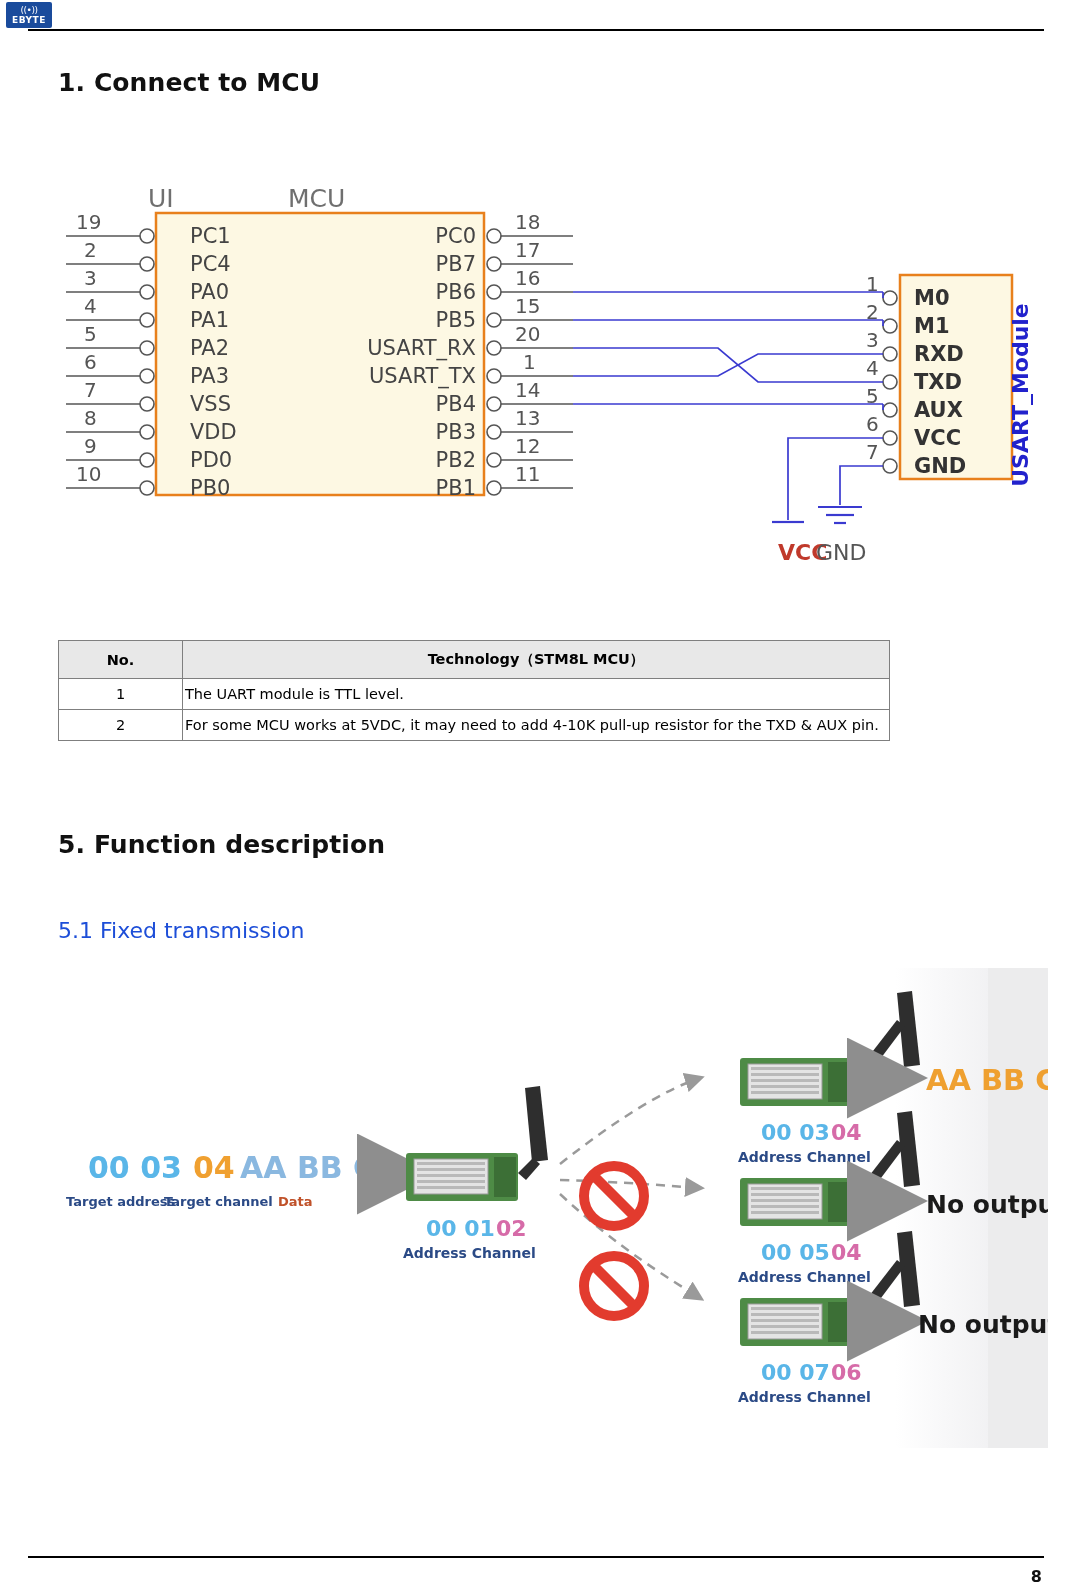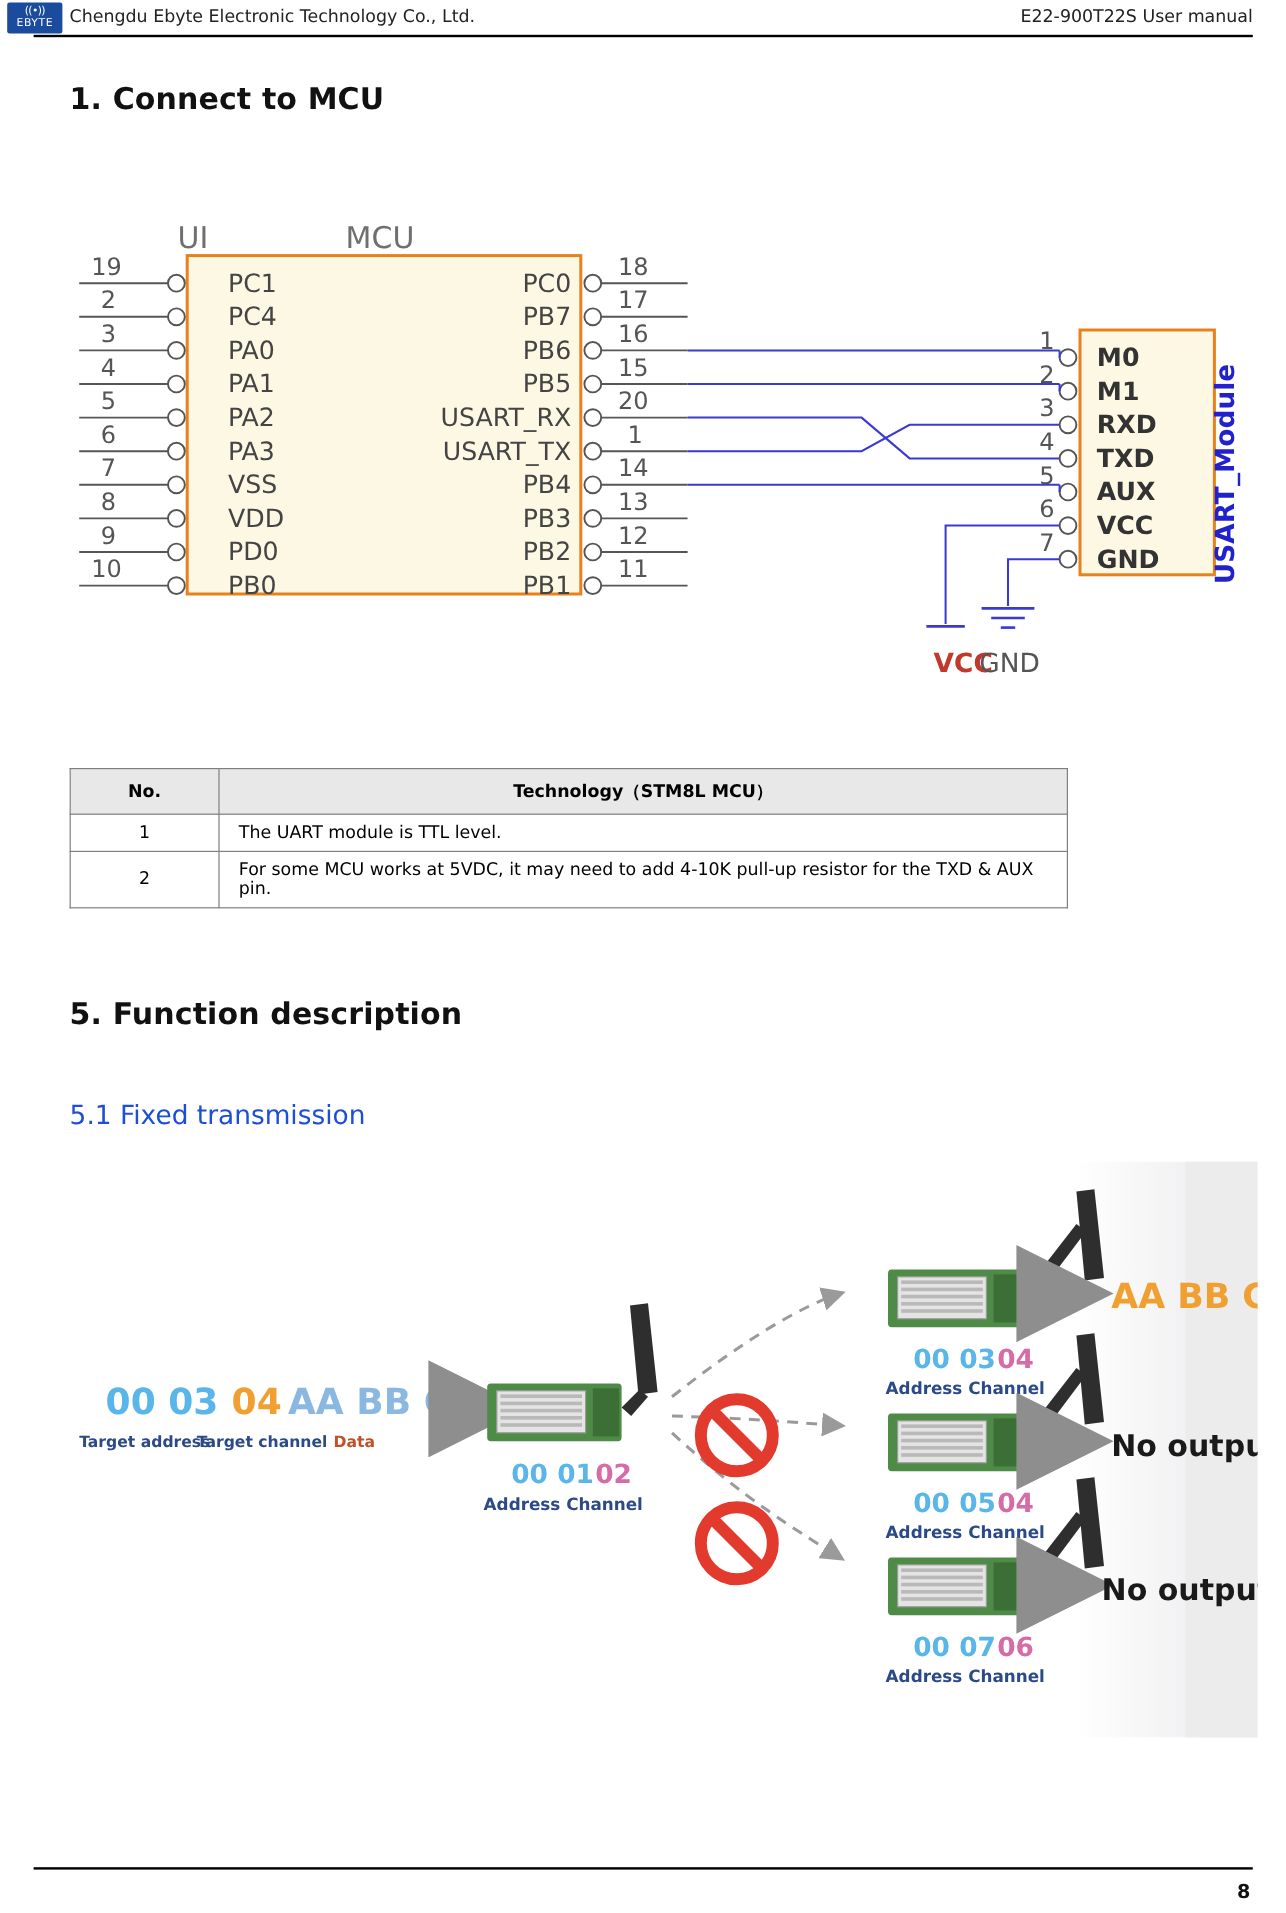--- a/index.html
+++ b/index.html
@@ -60,21 +60,21 @@
     align-items: center;
     justify-content: center;
     line-height: 1;
   }
   .logo .logo-mark {
     font-size: 9px;
     letter-spacing: -0.5px;
   }
   .logo .logo-text {
     font-size: 9px;
-    font-weight: normal;
+    font-weight: bold;
     letter-spacing: 0.5px;
     margin-top: 1px;
   }
 
   
   h1.sec {
     position: absolute;
     margin: 0;
     font-size: 25px;
     font-weight: bold;
@@ -119,21 +119,21 @@
     font-weight: bold;
     text-align: center;
     font-size: 14.5px;
     padding: 9px 10px;
   }
   table.note-table .col-no {
     width: 103px;
     text-align: center;
   }
   table.note-table td.col-desc {
-    padding-left: 16px;
+    padding-left: 2px;
     margin-top: 24px;
   }
 
   
   .fig-fixed {
     position: absolute;
     left: 28px;
     top: 968px;
     width: 1020px;
     height: 480px;
@@ -172,24 +172,20 @@
     color: #111;
   }
 </style>
 </head>
 <body>
 
 <div class="page-header">
   <div class="logo">
     <span class="logo-mark">((•))</span>
     <span class="logo-text">EBYTE</span>
-  </div>
-  <div class="header-inner">
-    <span class="header-company">Chengdu Ebyte Electronic Technology Co., Ltd.</span>
-    <span class="header-manual">E22-900T22S User manual</span>
   </div>
   <div class="header-rule"></div>
 </div>
 
 <h1 class="sec" style="left:58px; top:68px;">1. Connect to MCU</h1>
 
 <div class="schematic">
 <svg width="1020" height="420" viewBox="0 0 1020 420" xmlns="http://www.w3.org/2000/svg">
   <defs>
     <marker id="dotm" markerWidth="4" markerHeight="4"></marker>

